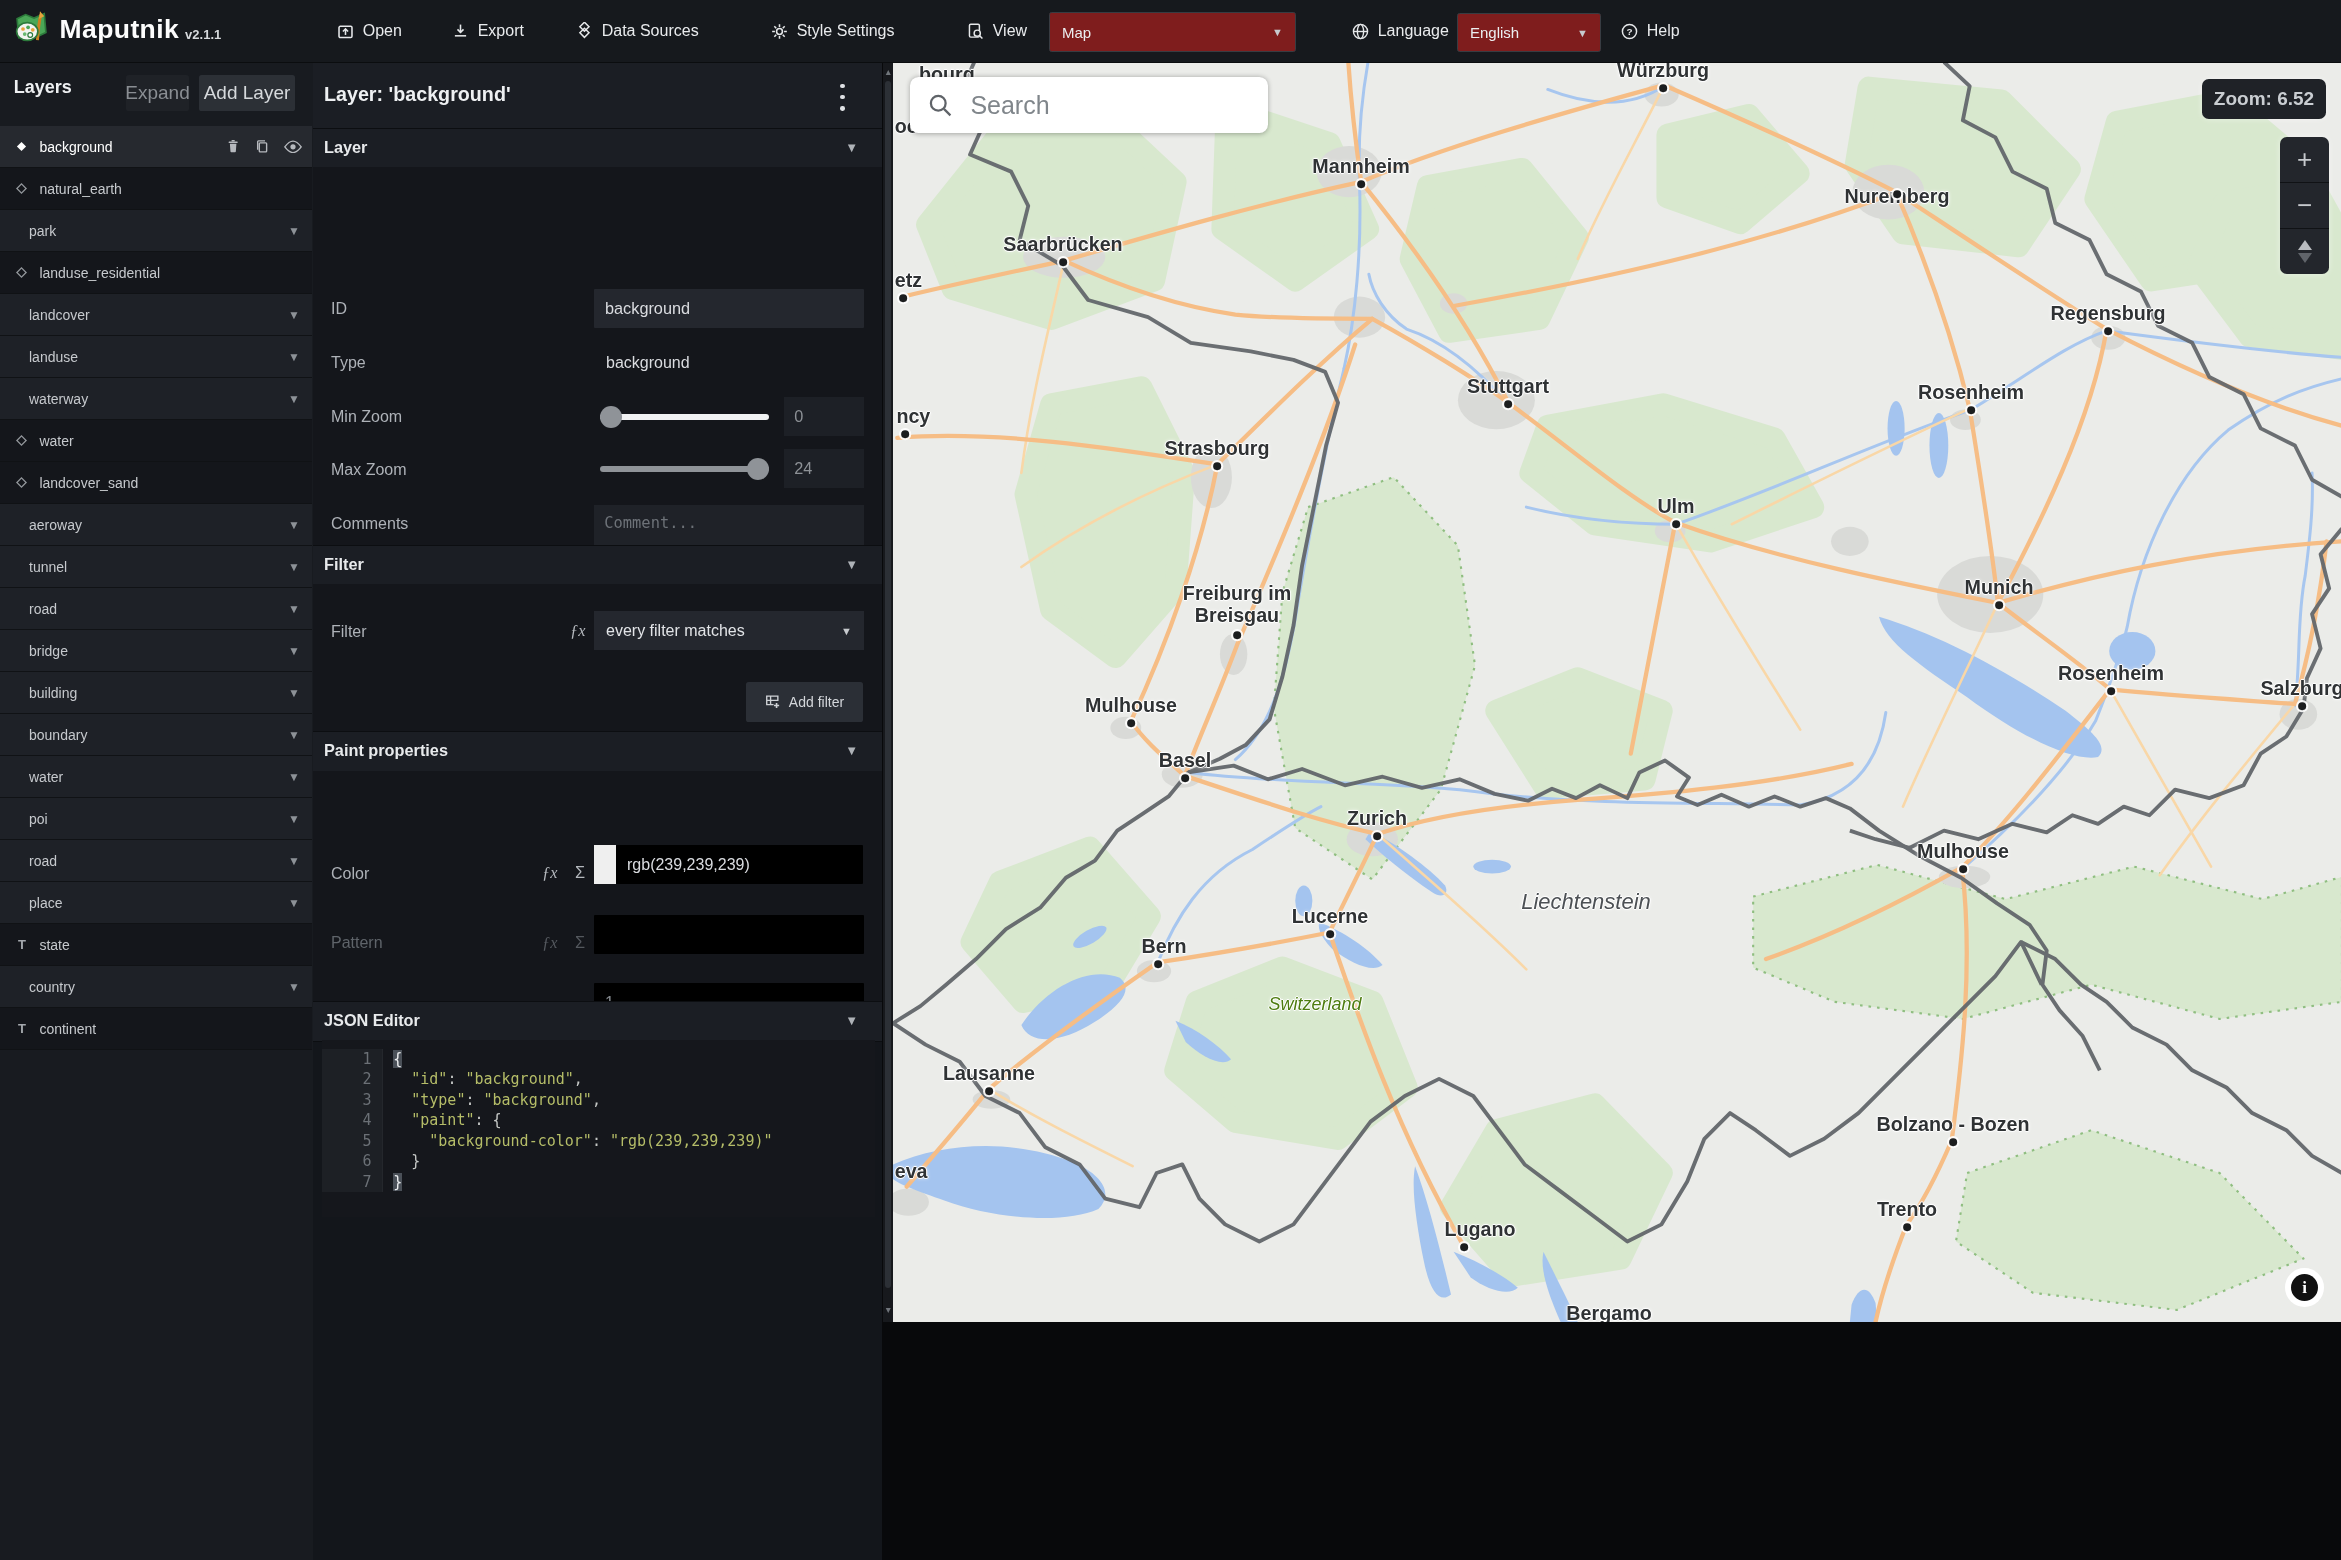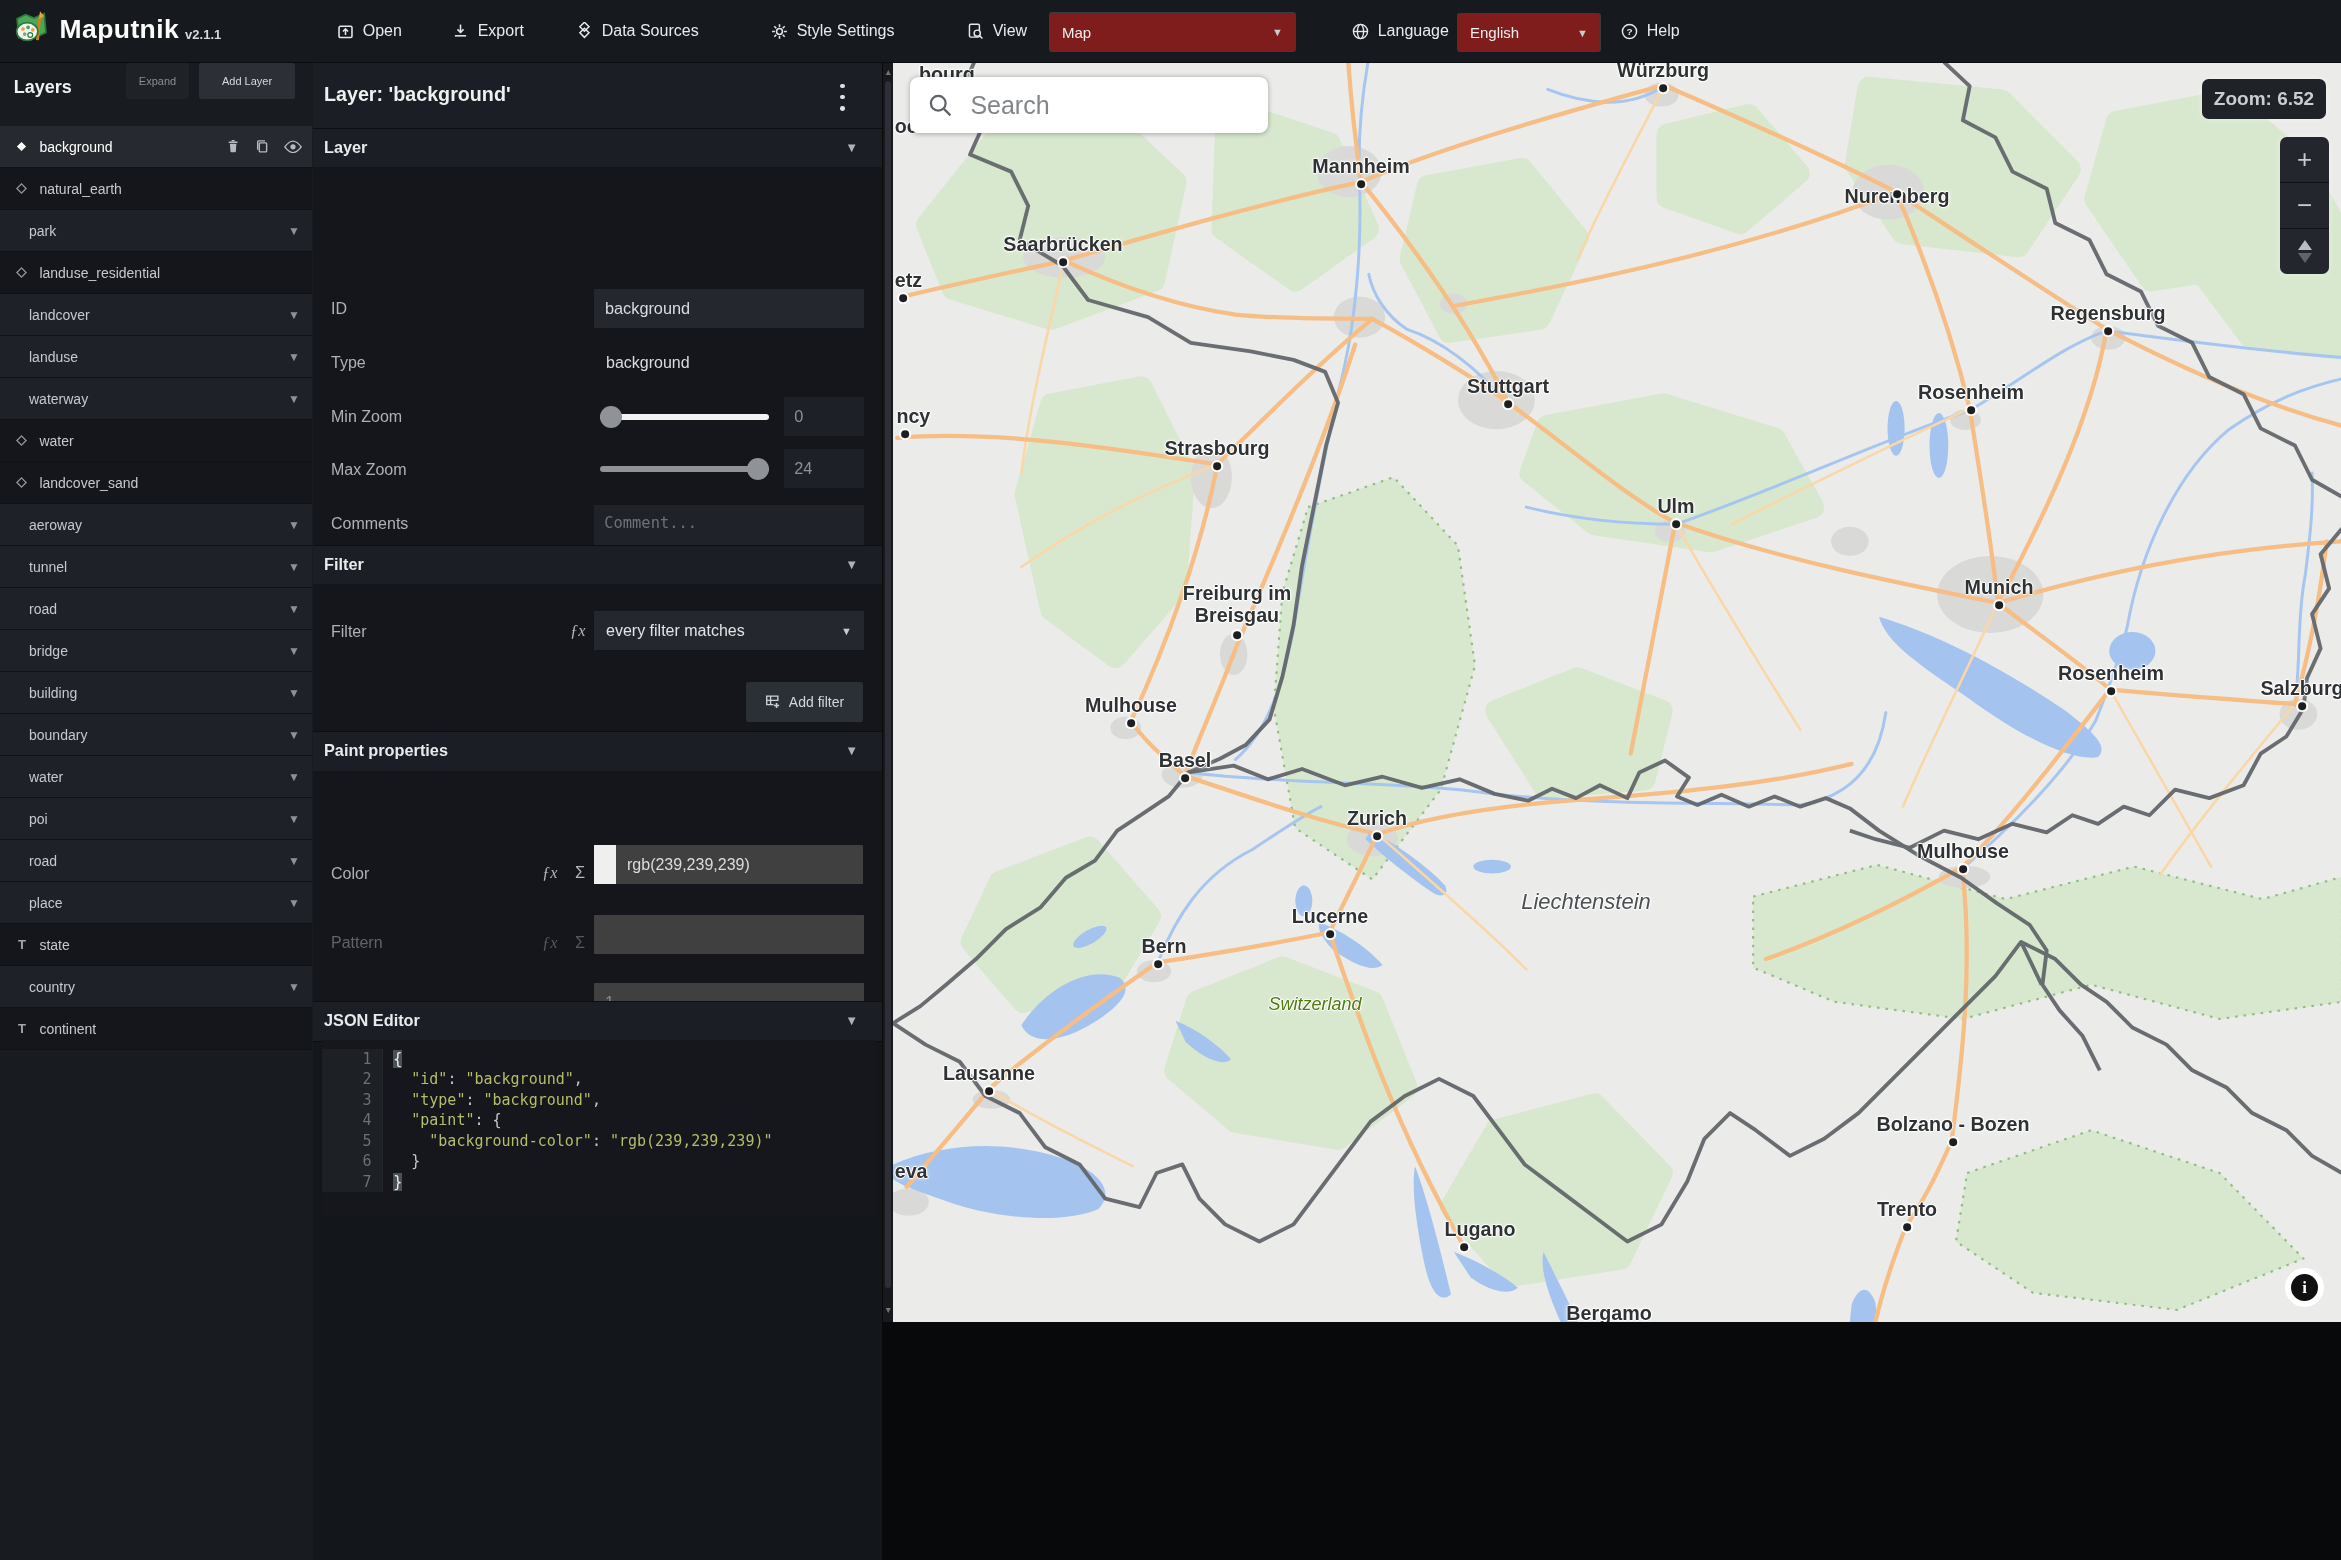--- a/index.html
+++ b/index.html
@@ -11,21 +11,21 @@
   .brand-name{color:#fdfdfd;font-size:26.5px;font-weight:bold;margin-left:8.6px;letter-spacing:0.4px;}
   .brand-ver{color:#d6d9dc;font-size:13px;font-weight:bold;margin-left:6px;margin-top:10.3px;}
   .menu-item{position:absolute;top:0;height:62px;display:flex;align-items:center;gap:7.7px;color:#e9ebed;font-size:16px;cursor:pointer;}
   .tb-select{position:absolute;top:12px;height:38px;background:#7f1d1d;border:0.9px solid #383c42;border-radius:2.6px;color:#eceef0;font-size:15px;display:flex;align-items:center;padding:0 12px;justify-content:space-between;cursor:pointer;}
   .tb-caret{color:#c7cace;font-size:11px;margin-left:13.7px;}
 
   
   #layers-panel{position:absolute;left:0;top:62px;width:313px;height:1498px;background:#181b20;border-right:1.7px solid #0c0e11;}
   #layers-header{position:absolute;left:0;top:0;width:100%;height:57px;}
   #layers-title{position:absolute;left:13.7px;top:15.4px;color:#eef0f2;font-size:18px;font-weight:bold;}
-  .lp-btn{position:absolute;top:1px;height:36px;border-radius:2.6px;font-size:11px;display:flex;align-items:center;justify-content:center;cursor:pointer;}
+  .lp-btn{position:absolute;top:13px;height:36px;border-radius:2.6px;font-size:19px;display:flex;align-items:center;justify-content:center;cursor:pointer;}
   #expand-btn{left:126px;width:63px;background:#1f2227;color:#8a8e93;}
   #addlayer-btn{left:199px;width:96px;background:#2c3036;color:#d6d9dc;}
   #layers-list{position:absolute;left:0;top:64px;width:312px;}
   .layer-row{position:relative;height:41px;border-bottom:0.9px solid #101215;display:flex;align-items:center;cursor:pointer;color:#c6c9cd;font-size:14px;}
   .layer-row.group{background:#1e2127;padding-left:13px;}
   .layer-row.layer{background:#14161b;padding-left:15.4px;}
   .layer-row.selected{background:#26292f;color:#ffffff;}
   .layer-row .lbl{margin-left:16px;}
   .layer-row.layer .lbl{margin-left:11px;}
   .row-caret{position:absolute;right:12px;color:#8d9297;font-size:12px;}
@@ -38,21 +38,21 @@
   #editor-title{position:absolute;left:11px;top:20.5px;color:#eef0f2;font-size:19.7px;font-weight:bold;}
   #kebab{position:absolute;right:31px;top:19px;width:17px;height:27px;display:flex;flex-direction:column;align-items:center;justify-content:space-between;padding:2.6px 0;cursor:pointer;}
   #kebab i{width:4.3px;height:4.3px;border-radius:50%;background:#dfe2e5;}
   .sec-header{position:absolute;left:0;width:100%;height:39px;background:#1b1e24;border-bottom:0.9px solid #0c0e11;border-top:0.9px solid #0c0e11;cursor:pointer;}
   .sec-header .sh-label{position:absolute;left:11px;top:9.4px;color:#e8eaec;font-size:16.3px;font-weight:bold;}
   .sec-header .sh-caret{position:absolute;right:24px;top:11px;color:#aeb2b7;font-size:13px;}
   .fields{position:absolute;left:0;width:100%;background:#14161b;}
   .f-label{position:absolute;left:18px;color:#aeb2b8;font-size:16px;}
   .f-label.dim{color:#5f646a;}
   .f-input{position:absolute;background:#24272e;border:none;outline:none;color:#dadce0;font-size:16.3px;font-family:"Liberation Sans",sans-serif;padding:0 11px;box-sizing:border-box;border-radius:0.9px;}
-  .f-input.dark{background:#404040;}
+  .f-input.dark{background:#000000;}
   .f-input.faint{color:#868b90;}
   .fx{position:absolute;font-style:italic;color:#b4b8bd;font-size:16.3px;font-family:"Liberation Serif",serif;cursor:pointer;}
   .sigma{position:absolute;color:#b4b8bd;font-size:16.3px;cursor:pointer;}
   .fx.dim,.sigma.dim{color:#54585e;}
   .slider{position:absolute;height:22px;cursor:pointer;}
   .slider .track{position:absolute;left:0;top:7.7px;width:100%;height:6.8px;border-radius:3.4px;}
   .slider .knob{position:absolute;top:0;width:22px;height:22px;border-radius:50%;background:#8f9398;}
   .val-box{position:absolute;width:80px;height:39px;background:#1d2026;color:#8d9196;font-size:16.3px;border:none;outline:none;padding:0 10.3px;box-sizing:border-box;}
   #comments-area{position:absolute;background:#1f2228;border:none;outline:none;resize:none;color:#c7cacd;font-family:"DejaVu Sans Mono",monospace;font-size:15.4px;padding:8.6px 10.3px;box-sizing:border-box;}
   #comments-area::placeholder{color:#6d7278;}

